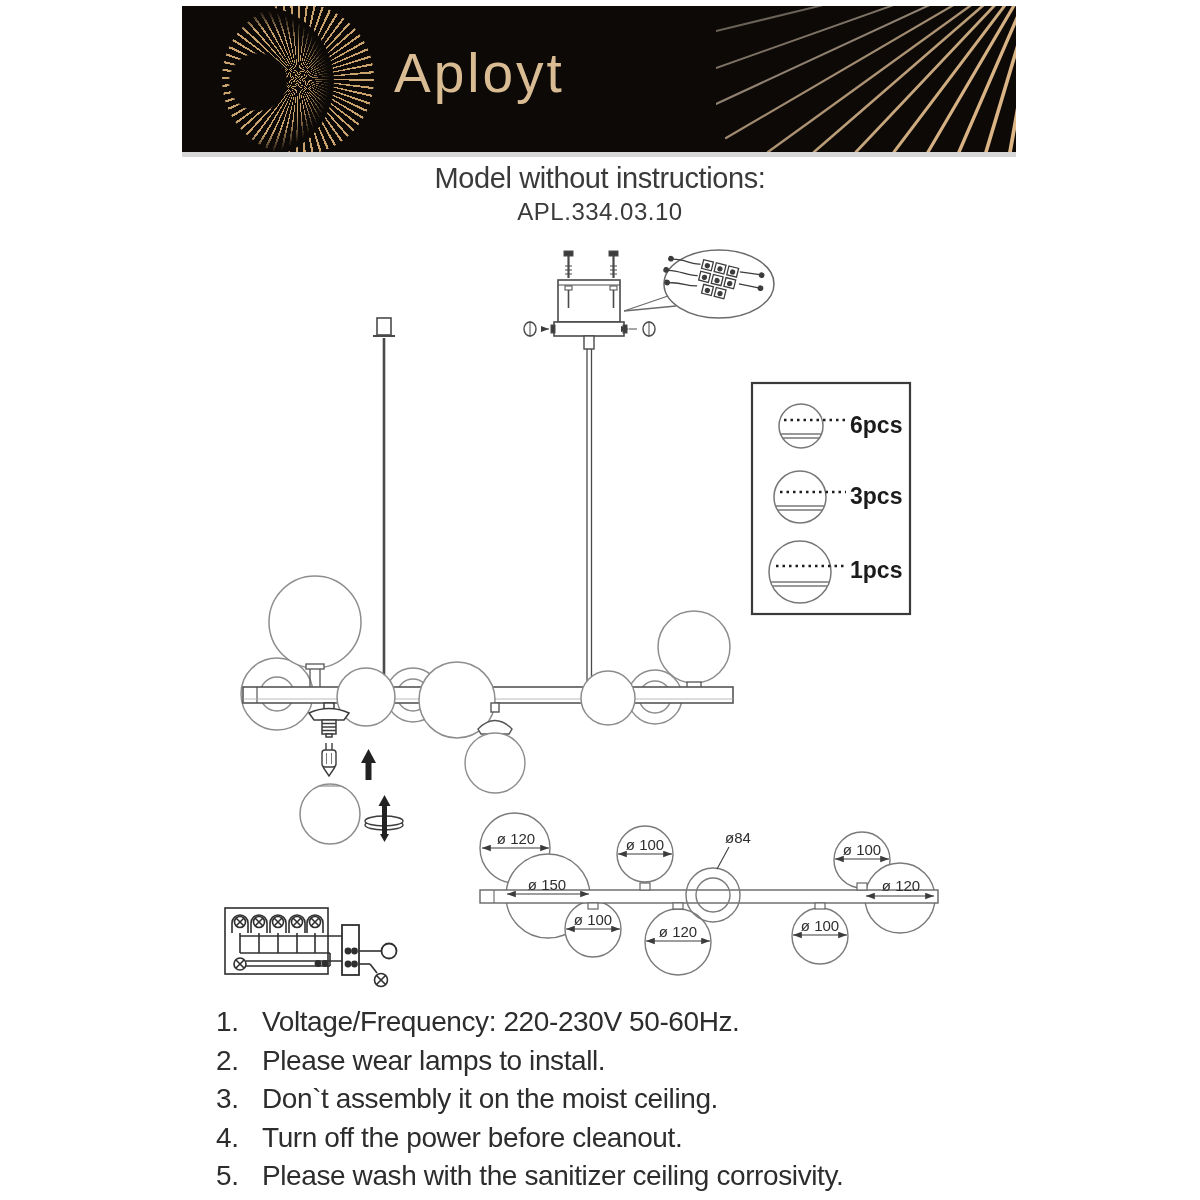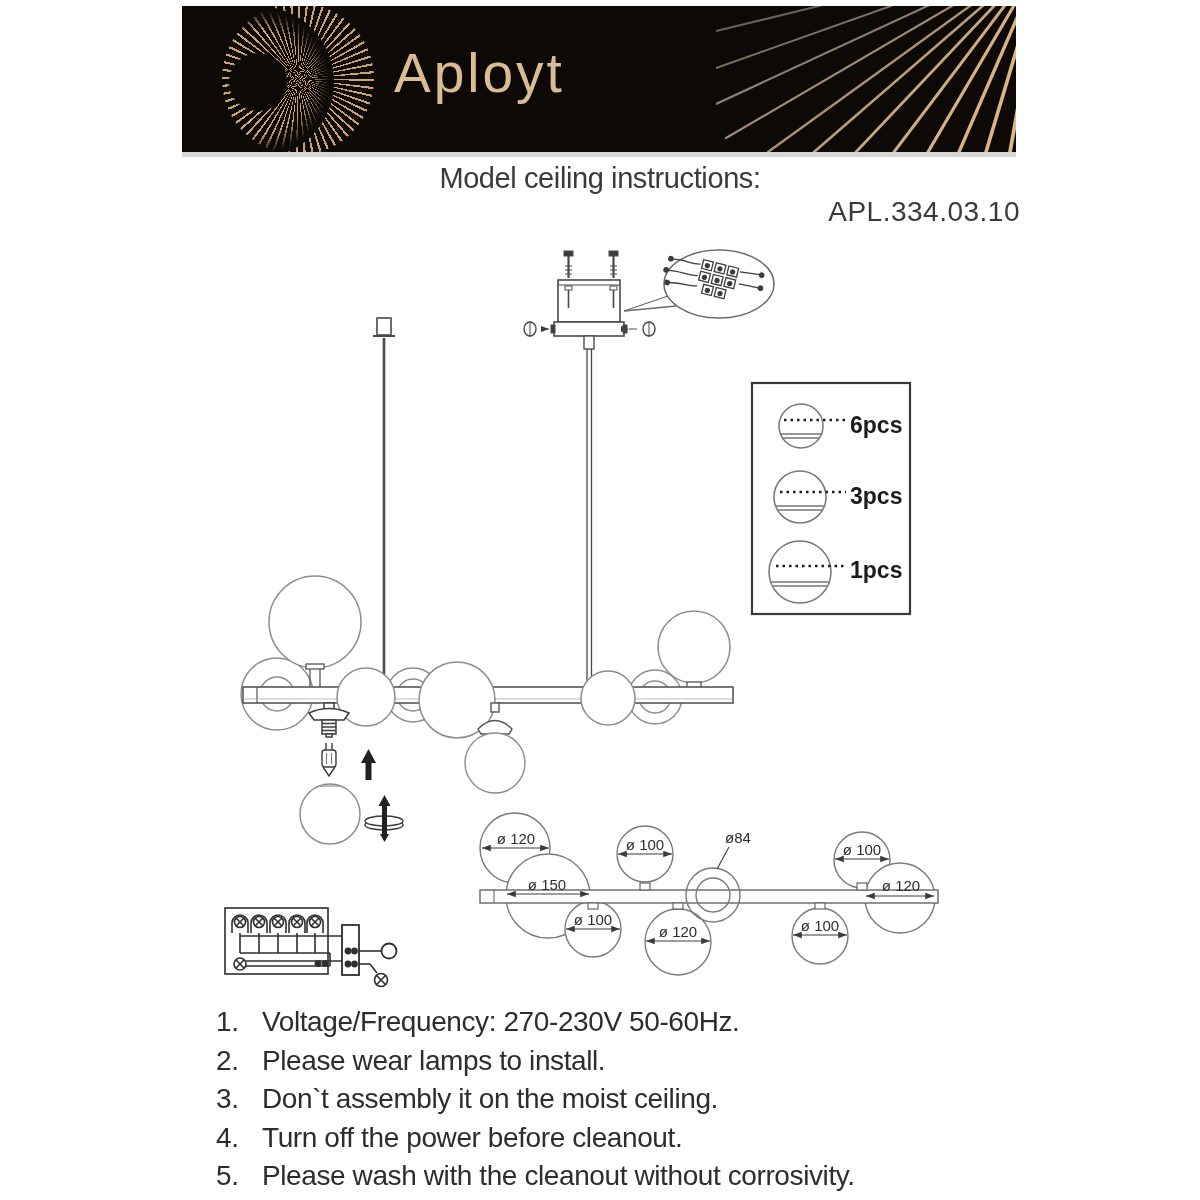--- a/index.html
+++ b/index.html
@@ -18,21 +18,21 @@
   .sunburst-overlay{position:absolute;left:0;top:0;width:152px;height:152px;border-radius:50%;
     background:radial-gradient(circle at 50% 50%, #0c0906 0 28px, rgba(12,9,6,0) 30px 52px, #0c0906 72px);}
   .brand{
     position:absolute;left:212px;top:40px;font-size:55px;font-weight:400;
     color:#d9bc93;letter-spacing:3px;line-height:1;
   }
   .rays{position:absolute;right:0;top:0;}
   
   .title-block{position:absolute;left:180px;top:161px;width:840px;text-align:center;color:#3a3a3a;}
   .title-line1{font-size:29px;letter-spacing:-0.4px;line-height:34px;}
-  .title-line2{font-size:28px;letter-spacing:0.5px;line-height:33px;text-align:right;}
+  .title-line2{font-size:24px;letter-spacing:0.5px;line-height:33px;}
   
   .diagram{position:absolute;left:180px;top:240px;}
   .diagram text{font-family:"Liberation Sans", sans-serif;}
   .dimtxt{font-size:15px;fill:#2e2e2e;}
   .pcstxt{font-size:23px;font-weight:700;fill:#1c1c1c;}
   
   .instructions{position:absolute;left:216px;top:1003px;width:790px;color:#2d2d2d;}
   .instr-row{display:flex;line-height:38.5px;font-size:28px;letter-spacing:-0.4px;}
   .instr-num{width:46px;flex:0 0 46px;}
   .instr-text{flex:1;}
@@ -58,21 +58,21 @@
         <line x1="330" y1="-55" x2="178" y2="146" stroke="#cfac80" stroke-width="3"></line>
         <line x1="330" y1="-55" x2="212" y2="146" stroke="#d5b183" stroke-width="3.2"></line>
         <line x1="330" y1="-55" x2="243" y2="146" stroke="#d9b384" stroke-width="3.4"></line>
         <line x1="330" y1="-55" x2="270" y2="146" stroke="#dcb586" stroke-width="3.6"></line>
         <line x1="330" y1="-55" x2="294" y2="146" stroke="#deb787" stroke-width="3.8"></line>
       </g>
     </svg>
   </div>
 
   <div class="title-block">
-    <div class="title-line1">Model ceiling instructions:</div>
+    <div class="title-line1">Model without instructions:</div>
     <div class="title-line2">APL.334.03.10</div>
   </div>
 
   <svg class="diagram" width="840" height="780" viewBox="180 240 840 780">
     <defs>
       <marker id="aR" markerWidth="9" markerHeight="8" refX="8" refY="3" orient="auto">
         <path d="M0,0 L8,3 L0,6 Z" fill="#3c3c3c"></path>
       </marker>
       <marker id="aL" markerWidth="9" markerHeight="8" refX="0" refY="3" orient="auto">
         <path d="M8,0 L0,3 L8,6 Z" fill="#3c3c3c"></path>
@@ -361,37 +361,37 @@
       <line x1="370" y1="964" x2="377" y2="973"></line>
       <circle cx="381" cy="980" r="6.5"></circle>
         <line x1="376.5" y1="975.5" x2="385.5" y2="984.5"></line>
         <line x1="376.5" y1="984.5" x2="385.5" y2="975.5"></line>
     </g>
   </svg>
 
   <div class="instructions">
     <div class="instr-row">
       <span class="instr-num">1.</span>
-      <span class="instr-text">Voltage/Frequency: 270-230V 50-60Hz.</span>
+      <span class="instr-text">Voltage/Frequency: 220-230V 50-60Hz.</span>
     </div>
     <div class="instr-row">
       <span class="instr-num">2.</span>
       <span class="instr-text">Please wear lamps to install.</span>
     </div>
     <div class="instr-row">
       <span class="instr-num">3.</span>
       <span class="instr-text">Don`t assembly it on the moist ceiling.</span>
     </div>
     <div class="instr-row">
       <span class="instr-num">4.</span>
       <span class="instr-text">Turn off the power before cleanout.</span>
     </div>
     <div class="instr-row">
       <span class="instr-num">5.</span>
-      <span class="instr-text">Please wash with the cleanout without corrosivity.</span>
+      <span class="instr-text">Please wash with the sanitizer ceiling corrosivity.</span>
     </div>
     <div class="instr-row">
       <span class="instr-num">6.</span>
       <span class="instr-text">The use of lamps is permissible: 10xG9 max 5W.</span>
     </div>
   </div>
 
 </div>
 
 </body></html>

